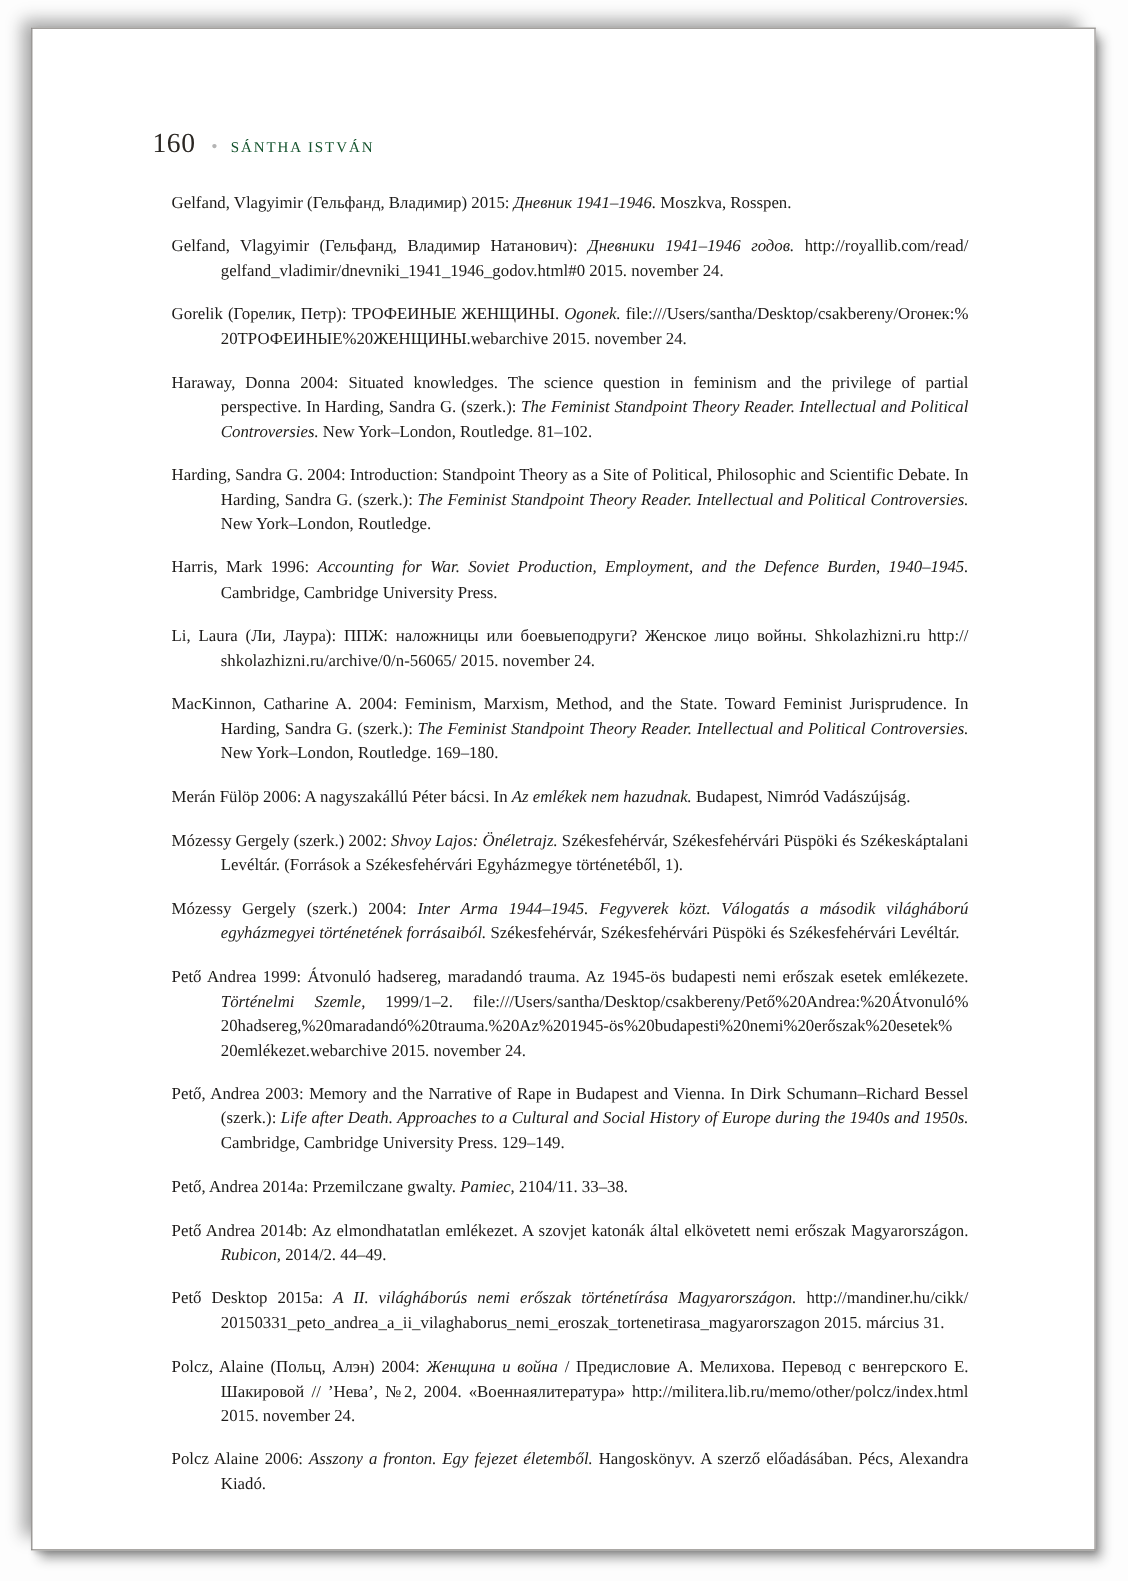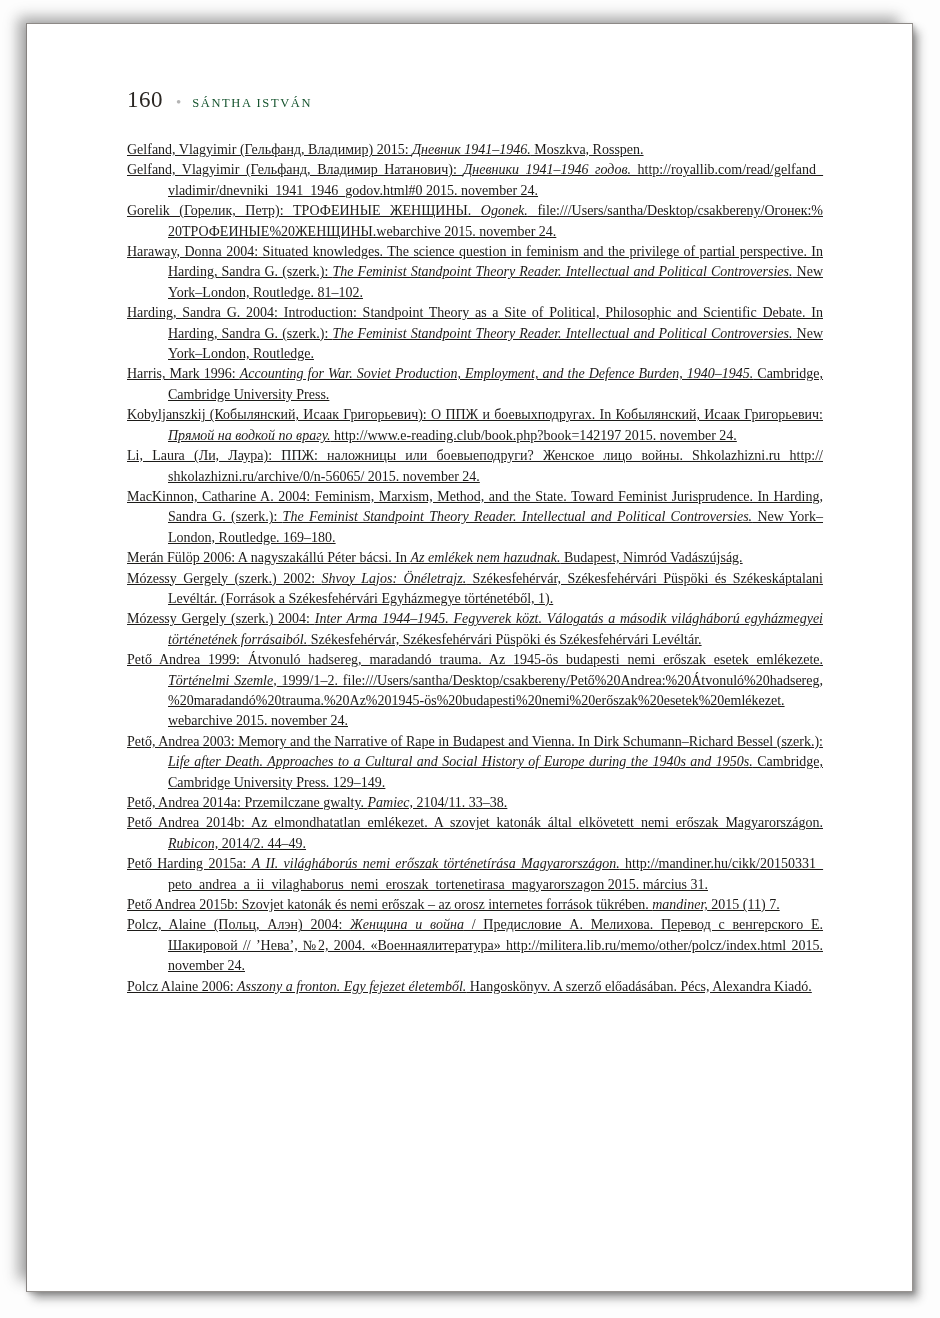--- a/index.html
+++ b/index.html
@@ -31,21 +31,21 @@
       -11px -9px 13px -3px rgba(40, 40, 40, 0.40),
       2px 2px 4px rgba(0,0,0,0.18);
   }
   .content {
     position: relative;
     padding: 0 90px 0 100px;
   }
   .running-head {
     display: flex;
     align-items: baseline;
-    margin-top: 63px;
+    margin-top: 83px;
     color: #2e2b28;
   }
   .page-number {
     font-size: 23px;
     letter-spacing: 0.5px;
     color: #2b2723;
   }
   .head-bullet {
     font-size: 15px;
     color: #b4b4b4;
@@ -58,26 +58,25 @@
   }
   .refs {
     margin-top: 27px;
     width: 696px;
     font-size: 14px;
     line-height: 20.4px;
     color: #1d1b19;
     text-rendering: optimizeLegibility;
   }
   .entry {
-    margin: 0;
+    margin: 16px;
     padding-left: 41px;
     text-indent: -41px;
     text-align: justify;
     overflow-wrap: break-word;
-    text-decoration: underline;
   }
   .entry em {
     font-style: italic;
   }
 </style>
 </head>
 <body>
 
 <div class="stage">
   <div class="sheet">
@@ -89,31 +88,29 @@
         <span class="running-author">SÁNTHA ISTVÁN</span>
       </div>
 
       <div class="refs">
           <p class="entry"><span>Gelfand, Vlagyimir (Гельфанд, Владимир) 2015: </span><em>Дневник 1941–1946.</em><span> Moszkva, Rosspen.</span></p>
           <p class="entry"><span>Gelfand, Vlagyimir (Гельфанд, Владимир Натанович): </span><em>Дневники 1941–1946 годов.</em><span> http:​/​/​royallib.​com/​read/​gelfand_​vladimir/​dnevniki_​1941_​1946_​godov.​html#​0 2015. november 24.</span></p>
           <p class="entry"><span>Gorelik (Горелик, Петр): ТРОФЕИНЫЕ ЖЕНЩИНЫ. </span><em>Ogonek.</em><span> file:​/​/​/​Users/​santha/​Desktop/​csakbereny/​Огонек:​%​20ТРОФЕИНЫЕ%​20ЖЕНЩИНЫ.​webarchive 2015. november 24.</span></p>
           <p class="entry"><span>Haraway, Donna 2004: Situated knowledges. The science question in feminism and the privilege of partial perspective. In Harding, Sandra G. (szerk.): </span><em>The Feminist Standpoint Theory Reader. Intellectual and Political Controversies.</em><span> New York–London, Routledge. 81–102.</span></p>
           <p class="entry"><span>Harding, Sandra G. 2004: Introduction: Standpoint Theory as a Site of Political, Philosophic and Scientific Debate. In Harding, Sandra G. (szerk.): </span><em>The Feminist Standpoint Theory Reader. Intellectual and Political Controversies.</em><span> New York–London, Routledge.</span></p>
           <p class="entry"><span>Harris, Mark 1996: </span><em>Accounting for War. Soviet Production, Employment, and the Defence Burden, 1940–1945.</em><span> Cambridge, Cambridge University Press.</span></p>
-          <p class="entry"><span>Kobyljanszkij (Кобылянский, Исаак Григорьевич): О ППЖ и боевыхподругах. In Кобылянский, Исаак Григорьевич: </span><em>Прямой на водкой по врагу.</em><span> http:​/​/​www.​e-​reading.​club/​book.​php?​book=​142197 2015. november 24.</span></p>
           <p class="entry"><span>Li, Laura (Ли, Лаура): ППЖ: наложницы или боевыеподруги? Женское лицо войны. Shkolazhizni.ru http:​/​/​shkolazhizni.​ru/​archive/​0/​n-​56065/​ 2015. november 24.</span></p>
           <p class="entry"><span>MacKinnon, Catharine A. 2004: Feminism, Marxism, Method, and the State. Toward Feminist Jurisprudence. In Harding, Sandra G. (szerk.): </span><em>The Feminist Standpoint Theory Reader. Intellectual and Political Controversies.</em><span> New York–London, Routledge. 169–180.</span></p>
           <p class="entry"><span>Merán Fülöp 2006: A nagyszakállú Péter bácsi. In </span><em>Az emlékek nem hazudnak.</em><span> Budapest, Nimród Vadászújság.</span></p>
           <p class="entry"><span>Mózessy Gergely (szerk.) 2002: </span><em>Shvoy Lajos: Önéletrajz.</em><span> Székesfehérvár, Székesfehérvári Püspöki és Székeskáptalani Levéltár. (Források a Székesfehérvári Egyházmegye történetéből, 1).</span></p>
           <p class="entry"><span>Mózessy Gergely (szerk.) 2004: </span><em>Inter Arma 1944–1945. Fegyverek közt. Válogatás a második világháború egyházmegyei történetének forrásaiból.</em><span> Székesfehérvár, Székesfehérvári Püspöki és Székesfehérvári Levéltár.</span></p>
           <p class="entry"><span>Pető Andrea 1999: Átvonuló hadsereg, maradandó trauma. Az 1945-ös budapesti nemi erőszak esetek emlékezete. </span><em>Történelmi Szemle,</em><span> 1999/1–2. file:​/​/​/​Users/​santha/​Desktop/​csakbereny/​Pető%​20Andrea:​%​20Átvonuló%​20hadsereg,​%​20maradandó%​20trauma.​%​20Az%​201945-​ös%​20budapesti%​20nemi%​20erőszak%​20esetek%​20emlékezet.​webarchive 2015. november 24.</span></p>
           <p class="entry"><span>Pető, Andrea 2003: Memory and the Narrative of Rape in Budapest and Vienna. In Dirk Schumann–Richard Bessel (szerk.): </span><em>Life after Death. Approaches to a Cultural and Social History of Europe during the 1940s and 1950s.</em><span> Cambridge, Cambridge University Press. 129–149.</span></p>
           <p class="entry"><span>Pető, Andrea 2014a: Przemilczane gwalty. </span><em>Pamiec,</em><span> 2104/11. 33–38.</span></p>
           <p class="entry"><span>Pető Andrea 2014b: Az elmondhatatlan emlékezet. A szovjet katonák által elkövetett nemi erőszak Magyarországon. </span><em>Rubicon,</em><span> 2014/2. 44–49.</span></p>
-          <p class="entry"><span>Pető Harding 2015a: </span><em>A II. világháborús nemi erőszak történetírása Magyarországon.</em><span> http:​/​/​mandiner.​hu/​cikk/​20150331_​peto_​andrea_​a_​ii_​vilaghaborus_​nemi_​eroszak_​tortenetirasa_​magyarorszagon 2015. március 31.</span></p>
-          <p class="entry"><span>Pető Andrea 2015b: Szovjet katonák és nemi erőszak – az orosz internetes források tükrében. </span><em>mandiner,</em><span> 2015 (11) 7.</span></p>
+          <p class="entry"><span>Pető Desktop 2015a: </span><em>A II. világháborús nemi erőszak történetírása Magyarországon.</em><span> http:​/​/​mandiner.​hu/​cikk/​20150331_​peto_​andrea_​a_​ii_​vilaghaborus_​nemi_​eroszak_​tortenetirasa_​magyarorszagon 2015. március 31.</span></p>
           <p class="entry"><span>Polcz, Alaine (Польц, Алэн) 2004: </span><em>Женщина и война</em><span> / Предисловие А. Мелихова. Перевод с венгерского Е. Шакировой // ’Нева’, №2, 2004. «Военнаялитература» http:​/​/​militera.​lib.​ru/​memo/​other/​polcz/​index.​html 2015. november 24.</span></p>
           <p class="entry"><span>Polcz Alaine 2006: </span><em>Asszony a fronton. Egy fejezet életemből.</em><span> Hangoskönyv. A szerző előadásában. Pécs, Alexandra Kiadó.</span></p>
         </div>
 
     </div>
   </div>
 </div>
 
 </body></html>

